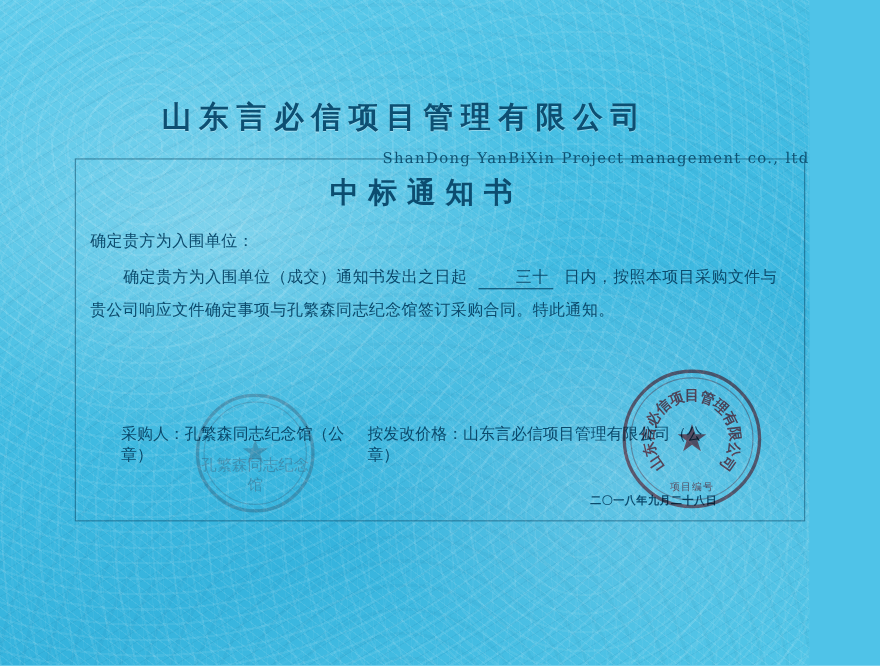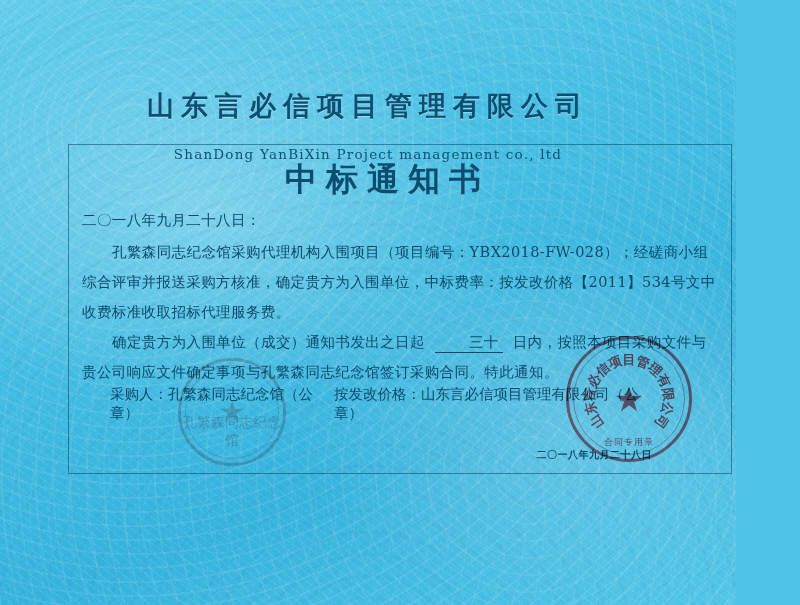--- a/index.html
+++ b/index.html
@@ -60,25 +60,26 @@
   }
   .company-cn {
     font-family: "DejaVu Serif", "Liberation Serif", serif;
     font-size: 27px;
     font-weight: bold;
     letter-spacing: 7px;
     color: #0d4f72;
     text-shadow: 0 1px 0 rgba(255,255,255,0.35);
   }
   .company-en {
-    margin-top: 22px;
+    margin-top: 12px;
     font-family: "DejaVu Serif", "Liberation Serif", serif;
     font-size: 13.5px;
     letter-spacing: 1.2px;
     color: #0e5273;
+    text-align: right;
   }
 
   
   .frame {
     position: absolute;
     left: 68px;
     top: 144px;
     width: 664px;
     height: 330px;
     border: 1px solid rgba(10,70,100,0.55);
@@ -86,21 +87,21 @@
     z-index: 2;
   }
 
   
   .doc-title {
     position: absolute;
     left: 0; right: 0;
     top: 158px;
     text-align: center;
     font-family: "DejaVu Serif", "Liberation Serif", serif;
-    font-size: 32px;
+    font-size: 26px;
     font-weight: bold;
     letter-spacing: 9px;
     color: #0c4d70;
     z-index: 4;
     margin-left: 39px;
   }
 
   
   .body-text {
     position: absolute;
@@ -242,22 +243,21 @@
   <div class="frame"></div>
 
   <div class="header">
     <div class="company-cn">山东言必信项目管理有限公司</div>
     <div class="company-en">ShanDong YanBiXin Project management co., ltd</div>
   </div>
 
   <div class="doc-title">中标通知书</div>
 
   <div class="body-text">
-    <p class="addressee">二〇一八年九月二十八日：</p>
-    <p class="para">孔繁森同志纪念馆采购代理机构入围项目（项目编号：YBX2018-FW-028）；经磋商小组综合评审并报送采购方核准，确定贵方为入围单位，中标费率：按发改价格【2011】534号文中收费标准收取招标代理服务费。</p>
+    <p class="addressee">确定贵方为入围单位：</p>
     <p class="para"><span>确定贵方为入围单位（成交）通知书发出之日起</span><span class="gap-after"></span><span class="blank-line">三十</span><span class="gap-after"></span><span>日内，按照本项目采购文件与贵公司响应文件确定事项与孔繁森同志纪念馆签订采购合同。特此通知。</span></p>
   </div>
 
   <div class="sig-row">
     <div>采购人：孔繁森同志纪念馆（公章）</div>
     <div>按发改价格：山东言必信项目管理有限公司（公章）</div>
   </div>
 
   <div class="date-line">二〇一八年九月二十八日</div>
 
@@ -280,16 +280,16 @@
         <span style="transform: rotate(-20.8333deg) translate(-50%, -48px) rotate(0deg); transform-origin: 0px 0px; position: absolute; left: 50%; top: 50%;">项</span>
         <span style="transform: rotate(0deg) translate(-50%, -48px) rotate(0deg); transform-origin: 0px 0px; position: absolute; left: 50%; top: 50%;">目</span>
         <span style="transform: rotate(20.8333deg) translate(-50%, -48px) rotate(0deg); transform-origin: 0px 0px; position: absolute; left: 50%; top: 50%;">管</span>
         <span style="transform: rotate(41.6667deg) translate(-50%, -48px) rotate(0deg); transform-origin: 0px 0px; position: absolute; left: 50%; top: 50%;">理</span>
         <span style="transform: rotate(62.5deg) translate(-50%, -48px) rotate(0deg); transform-origin: 0px 0px; position: absolute; left: 50%; top: 50%;">有</span>
         <span style="transform: rotate(83.3333deg) translate(-50%, -48px) rotate(0deg); transform-origin: 0px 0px; position: absolute; left: 50%; top: 50%;">限</span>
         <span style="transform: rotate(104.167deg) translate(-50%, -48px) rotate(0deg); transform-origin: 0px 0px; position: absolute; left: 50%; top: 50%;">公</span>
         <span style="transform: rotate(125deg) translate(-50%, -48px) rotate(0deg); transform-origin: 0px 0px; position: absolute; left: 50%; top: 50%;">司</span>
       </div>
     <div class="star">★</div>
-    <div class="seal-bottom-text">合同专用章</div>
+    <div class="seal-bottom-text">项目编号</div>
   </div>
 
 </div>
 
 </body></html>

